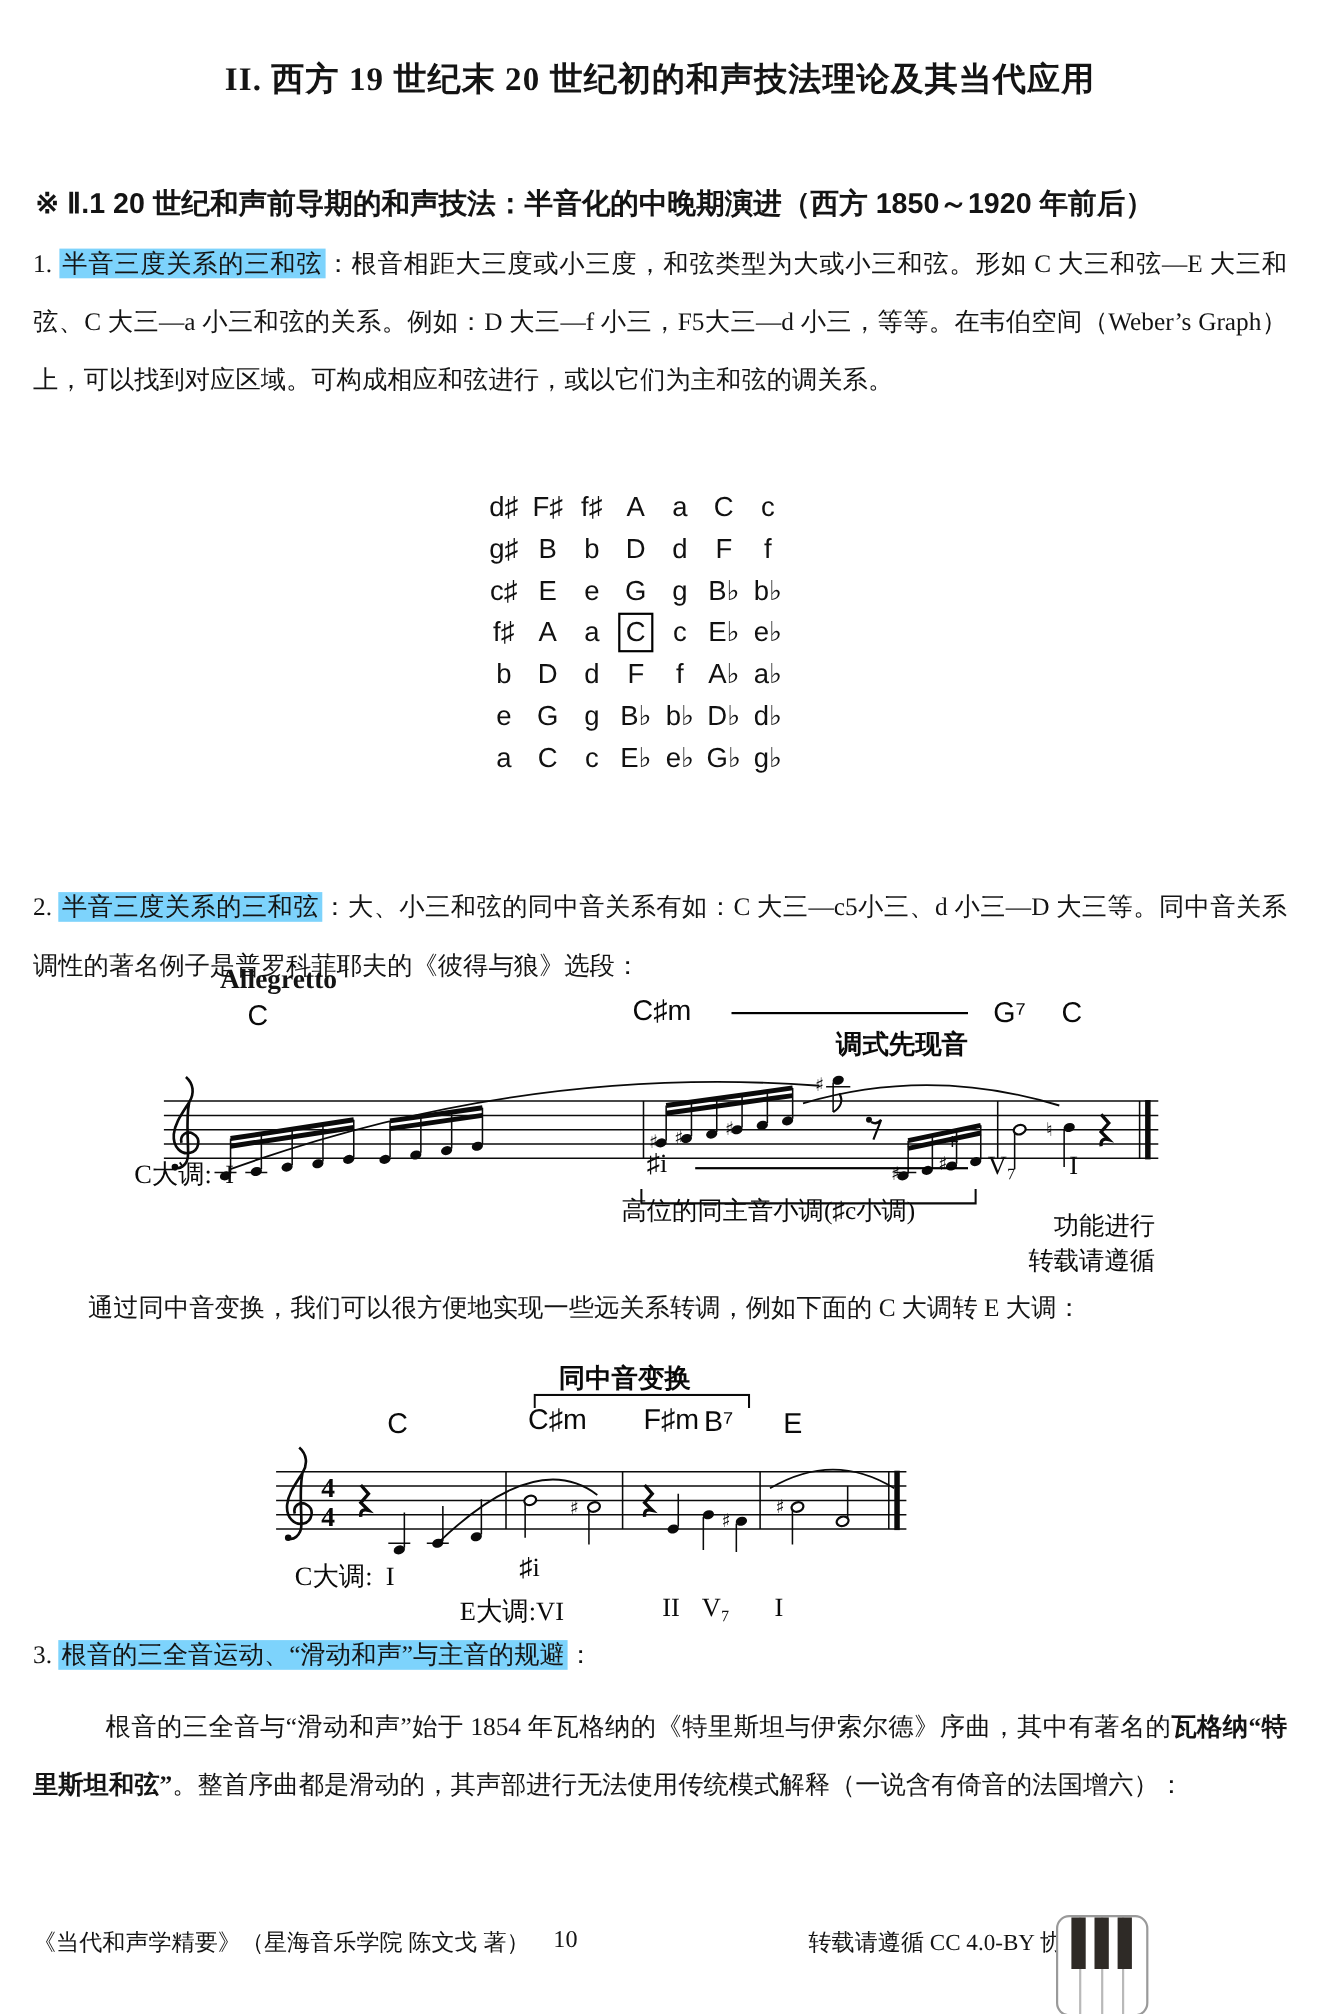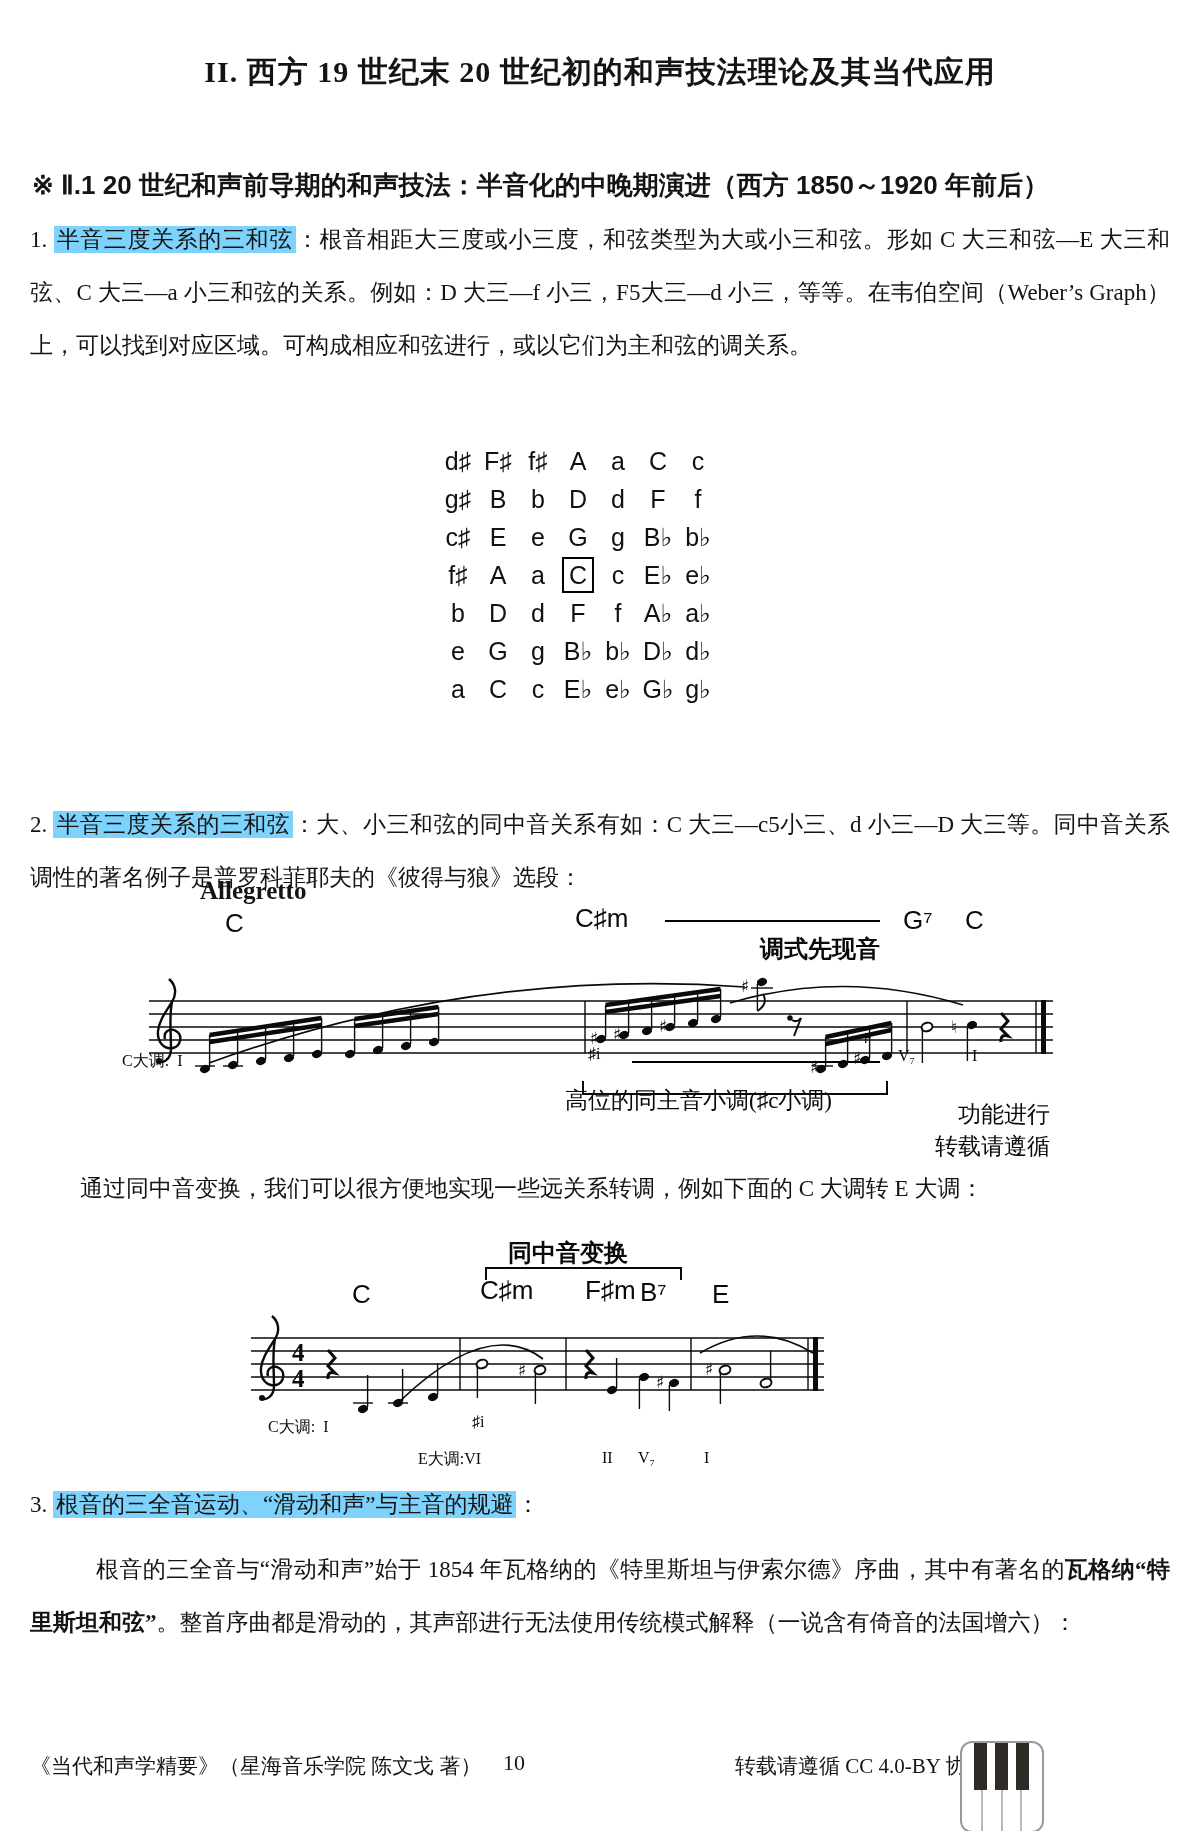--- a/index.html
+++ b/index.html
@@ -30,21 +30,21 @@
   }
   .boxed{
     border:2.5px solid #000;padding:0 5px;height:32px;
     display:flex;align-items:center;justify-content:center;
   }
   
   .ex{position:absolute;}
   .chord{position:absolute;font-family:"Liberation Sans",sans-serif;font-size:26px;color:#0a0a0a;}
   .anno{position:absolute;font-family:"Liberation Sans",sans-serif;font-size:24px;font-weight:bold;color:#0a0a0a;}
   .hline{position:absolute;border-top:2.5px solid #000;height:0;}
-  .mlabel{position:absolute;font-size:16px;color:#0a0a0a;}
+  .mlabel{position:absolute;font-size:24px;color:#0a0a0a;}
   .tempo{position:absolute;font-size:25px;font-weight:bold;}
   .bracket-svg{position:absolute;}
   svg .sl{stroke:#0a0a0a;stroke-width:1.4;}
   svg text.acc{font-family:"DejaVu Sans",sans-serif;font-size:17px;fill:#0a0a0a;}
   svg text.plus{font-family:"DejaVu Sans",sans-serif;font-size:16px;fill:#0a0a0a;}
   svg text.ts{font-family:"Liberation Serif",serif;font-weight:bold;font-size:25px;fill:#0a0a0a;}
   
   .footer-left{position:absolute;top:1752px;left:30px;font-size:21px;}
   .footer-page{position:absolute;top:1750px;left:503px;font-size:22px;}
   .footer-right{position:absolute;top:1752px;left:735px;font-size:21px;}

